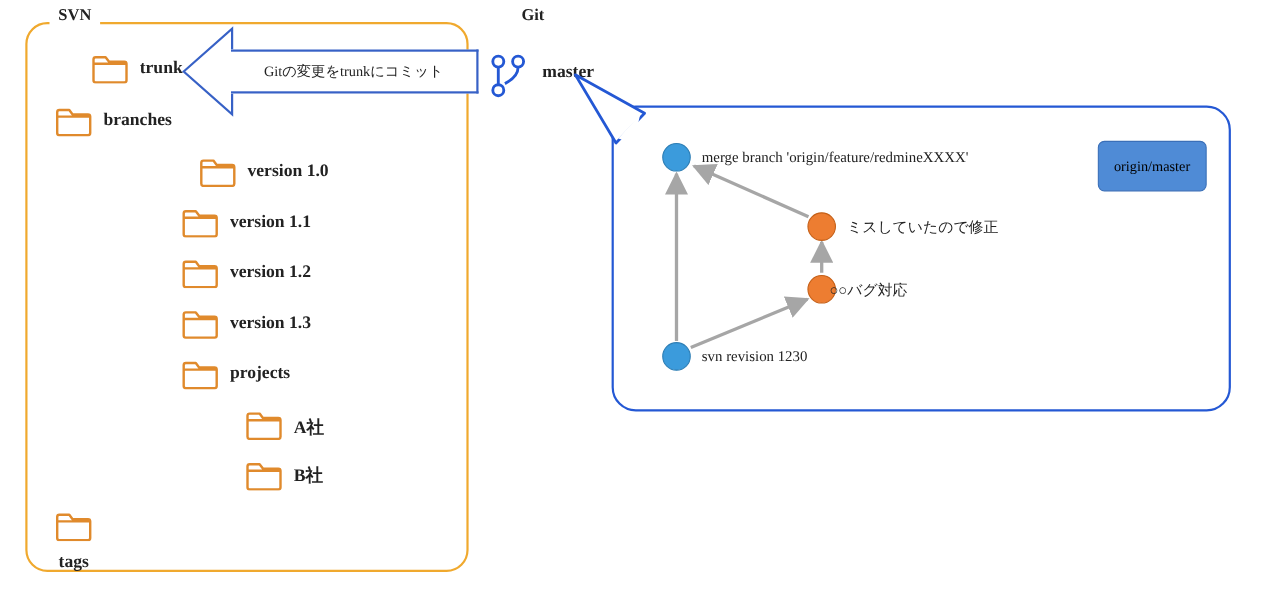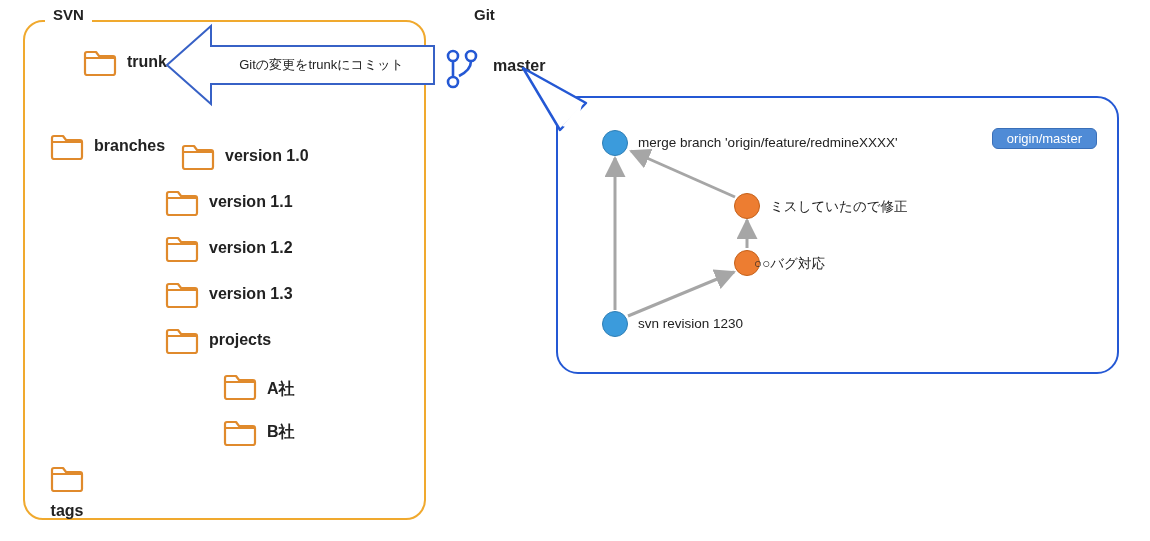--- a/index.html
+++ b/index.html
@@ -11,20 +11,21 @@
     color: #222;
     background: #fff;
     width: 1150px;
     height: 541px;
     position: relative;
   }
   .stage {
     position: relative;
     width: 974px;
     height: 541px;
+    font-family: Liberation Serif, serif;
   }
   
   .svn-box {
     position: absolute;
     left: 23px;
     top: 20px;
     width: 403px;
     height: 500px;
     border: 2px solid #f0a92e;
     border-radius: 20px;
@@ -98,24 +99,24 @@
     border-radius: 22px;
     background: #fff;
   }
 
   
   .badge {
     position: absolute;
     right: 20px;
     top: 30px;
     background: #4f8bd6;
-    color: #ffffff;
+    color: #000000;
     border: 1px solid #3a6fb8;
     border-radius: 6px;
-    padding: 2px 14px;
+    padding: 14px 14px;
     font-size: 13px;
   }
 
   
   .node {
     position: absolute;
     width: 26px;
     height: 26px;
     border-radius: 50%;
     border: 1px solid #888;
@@ -136,21 +137,21 @@
   <div class="svn-box"></div>
   <div class="svn-title">SVN</div>
 
   <div class="folder-row" style="left:50px; top:48px;margin-left:33px;">
     <svg width="34" height="28">
         <path d="M2 10 L2 25 Q2 27 4 27 L30 27 Q32 27 32 25 L32 10 Q32 8 30 8 L16 8 L13 4 L4 4 Q2 4 2 6 Z M2 10 L32 10" fill="none" stroke="#e08a2c" stroke-width="2.2" stroke-linejoin="round"></path>
       </svg>
     <span class="folder-label">trunk</span>
   </div>
 
-  <div class="folder-row" style="left:50px; top:96px;margin-top:36px;">
+  <div class="folder-row" style="left:50px; top:96px;">
     <svg width="34" height="28">
         <path d="M2 10 L2 25 Q2 27 4 27 L30 27 Q32 27 32 25 L32 10 Q32 8 30 8 L16 8 L13 4 L4 4 Q2 4 2 6 Z M2 10 L32 10" fill="none" stroke="#e08a2c" stroke-width="2.2" stroke-linejoin="round"></path>
       </svg>
     <span class="folder-label">branches</span>
   </div>
 
   <div class="folder-row" style="left:165px; top:142px;margin-left:16px;">
     <svg width="34" height="28">
         <path d="M2 10 L2 25 Q2 27 4 27 L30 27 Q32 27 32 25 L32 10 Q32 8 30 8 L16 8 L13 4 L4 4 Q2 4 2 6 Z M2 10 L32 10" fill="none" stroke="#e08a2c" stroke-width="2.2" stroke-linejoin="round"></path>
       </svg>

